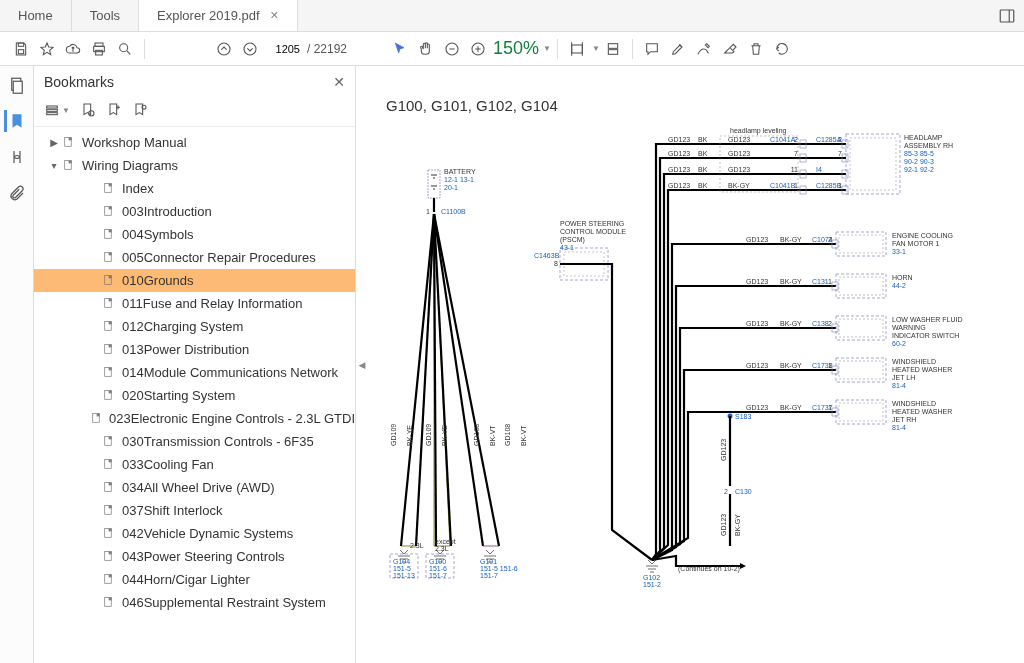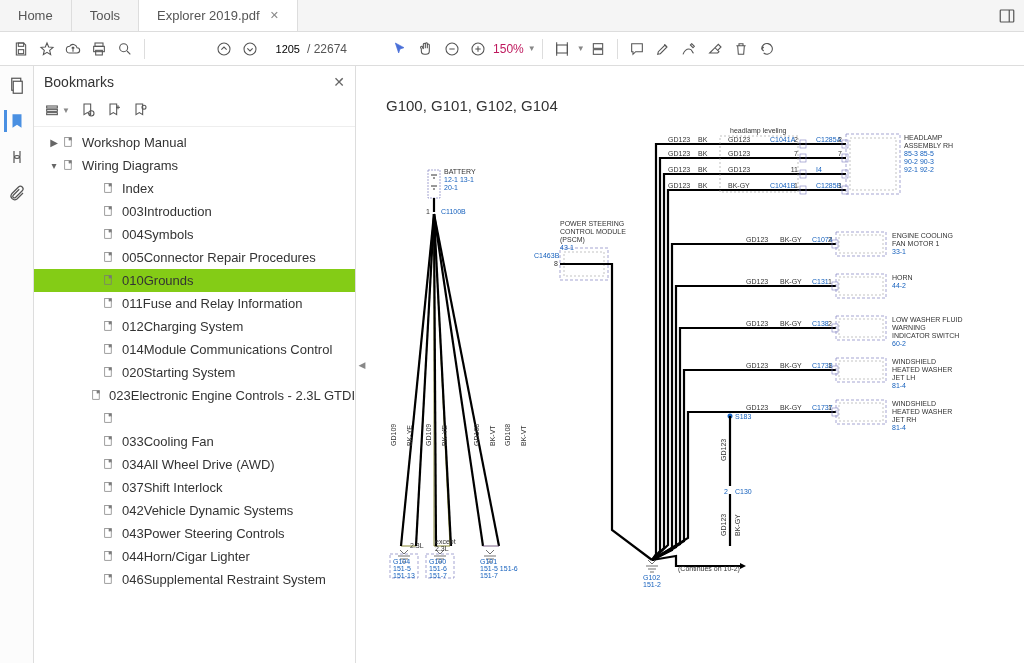--- a/index.html
+++ b/index.html
@@ -12,41 +12,41 @@
 .tab.doc .close { margin-left: 10px; color: #888; font-size: 11px; }
 .right-icon { margin-left: auto; padding: 0 8px; display: flex; align-items: center; color: #555; }
 
 
 .toolbar { height: 34px; border-bottom: 1px solid #ddd; display: flex; align-items: center; padding: 0 8px; }
 .tool { width: 26px; height: 26px; display: flex; align-items: center; justify-content: center; color: #555; cursor: pointer; border-radius: 2px; }
 .tool svg { width: 16px; height: 16px; }
 .sep { width: 1px; height: 20px; background: #ddd; margin: 0 6px; }
 .page-input { width: 40px; height: 20px; font-size: 11px; text-align: right; border: 1px solid transparent; padding: 0 2px; }
 .page-total { font-size: 12px; color: #555; margin-left: 4px; }
-.zoom-label { font-size: 12px; color: #be185d; margin: 0 2px; }
+.zoom-label { font-size: 18px; color: #15803d; margin: 0 2px; }
 .dropdown-caret { font-size: 8px; color: #888; margin-left: 2px; }
 
 
 .main { display: flex; height: calc(663px - 66px); }
 
 
 .rail { width: 34px; background: #fcfcfc; border-right: 1px solid #ddd; display: flex; flex-direction: column; align-items: center; padding-top: 8px; gap: 14px; }
 .rail-btn { width: 22px; height: 22px; display: flex; align-items: center; justify-content: center; color: #555; cursor: pointer; }
 .rail-btn.active { border-left: 3px solid #4a90e2; margin-left: -3px; color: #4a90e2; }
 
 
 .panel { width: 322px; border-right: 1px solid #ddd; display: flex; flex-direction: column; background: #fff; }
 .panel-head { display: flex; align-items: center; padding: 8px 10px; font-size: 14px; color: #333; }
 .panel-head .close-btn { margin-left: auto; cursor: pointer; color: #666; font-size: 14px; }
 .panel-tools { display: flex; align-items: center; padding: 4px 10px 8px; gap: 10px; color: #555; border-bottom: 1px solid #eee; }
 .panel-tools .pt { cursor: pointer; display: flex; align-items: center; }
 .panel-tools svg { width: 16px; height: 16px; }
 .tree { flex: 1; overflow: auto; font-size: 13px; color: #333; padding: 4px 0; }
 .tree-row { display: flex; align-items: center; height: 23px; padding-left: 10px; cursor: pointer; white-space: nowrap; }
-.tree-row.selected { background: #84cc16; }
+.tree-row.selected { background: #fdba74; }
 .tree-row .chev { width: 12px; font-size: 10px; color: #666; text-align: center; }
 .tree-row .bk-icon { width: 14px; margin: 0 6px 0 2px; display: flex; align-items: center; }
 .tree-row .bk-icon svg { width: 13px; height: 13px; }
 .lvl-0 { padding-left: 14px; }
 .lvl-2 { padding-left: 54px; text-align: right; }
 
 
 .collapse-handle { width: 12px; display: flex; align-items: center; justify-content: center; background: #fff; }
 .collapse-handle span { font-size: 9px; color: #888; cursor: pointer; }
 
@@ -124,21 +124,21 @@
         <path d="M8 13l4-4 4 4"></path>
       </svg>
     </div>
   <div class="tool">
       <svg viewBox="0 0 24 24" fill="none" stroke="currentColor" stroke-width="1.6">
         <circle cx="12" cy="12" r="9"></circle>
         <path d="M8 11l4 4 4-4"></path>
       </svg>
     </div>
   <input class="page-input" value="1205" style="">
-  <span class="page-total">/ 22674</span>
+  <span class="page-total">/ 22192</span>
   <div style="flex:0 0 40px"></div>
   <div class="tool">
       <svg viewBox="0 0 24 24" fill="#4a6fd8" stroke="#4a6fd8">
         <path d="M5 3l5 15 2-6 6-2z"></path>
       </svg>
     </div>
   <div class="tool">
       <svg viewBox="0 0 24 24" fill="none" stroke="currentColor" stroke-width="1.6">
         <path d="M8 12V5a1.5 1.5 0 013 0v6V4a1.5 1.5 0 013 0v7V6a1.5 1.5 0 013 0v9a5 5 0 01-5 5h-2a5 5 0 01-5-5v-3l-1-2a1.5 1.5 0 012-2z"></path>
       </svg>
@@ -361,21 +361,31 @@
           <span>012Charging System</span>
         </div>
         <div class="tree-row lvl-2">
           <span class="chev"></span>
           <span class="bk-icon">
             <svg viewBox="0 0 24 24" fill="none" stroke="#777" stroke-width="1.3">
               <rect x="5" y="3" width="12" height="16"></rect>
               <path d="M13 3v5l2-1.5 2 1.5V3" fill="#777"></path>
             </svg>
           </span>
-          <span>014Module Communications Control</span>
+          <span>013Power Distribution</span>
+        </div>
+        <div class="tree-row lvl-2">
+          <span class="chev"></span>
+          <span class="bk-icon">
+            <svg viewBox="0 0 24 24" fill="none" stroke="#777" stroke-width="1.3">
+              <rect x="5" y="3" width="12" height="16"></rect>
+              <path d="M13 3v5l2-1.5 2 1.5V3" fill="#777"></path>
+            </svg>
+          </span>
+          <span>014Module Communications Network</span>
         </div>
         <div class="tree-row lvl-2">
           <span class="chev"></span>
           <span class="bk-icon">
             <svg viewBox="0 0 24 24" fill="none" stroke="#777" stroke-width="1.3">
               <rect x="5" y="3" width="12" height="16"></rect>
               <path d="M13 3v5l2-1.5 2 1.5V3" fill="#777"></path>
             </svg>
           </span>
           <span>020Starting System</span>
@@ -391,20 +401,21 @@
           <span>023Electronic Engine Controls - 2.3L GTDI</span>
         </div>
         <div class="tree-row lvl-2">
           <span class="chev"></span>
           <span class="bk-icon">
             <svg viewBox="0 0 24 24" fill="none" stroke="#777" stroke-width="1.3">
               <rect x="5" y="3" width="12" height="16"></rect>
               <path d="M13 3v5l2-1.5 2 1.5V3" fill="#777"></path>
             </svg>
           </span>
+          <span>030Transmission Controls - 6F35</span>
         </div>
         <div class="tree-row lvl-2">
           <span class="chev"></span>
           <span class="bk-icon">
             <svg viewBox="0 0 24 24" fill="none" stroke="#777" stroke-width="1.3">
               <rect x="5" y="3" width="12" height="16"></rect>
               <path d="M13 3v5l2-1.5 2 1.5V3" fill="#777"></path>
             </svg>
           </span>
           <span>033Cooling Fan</span>

